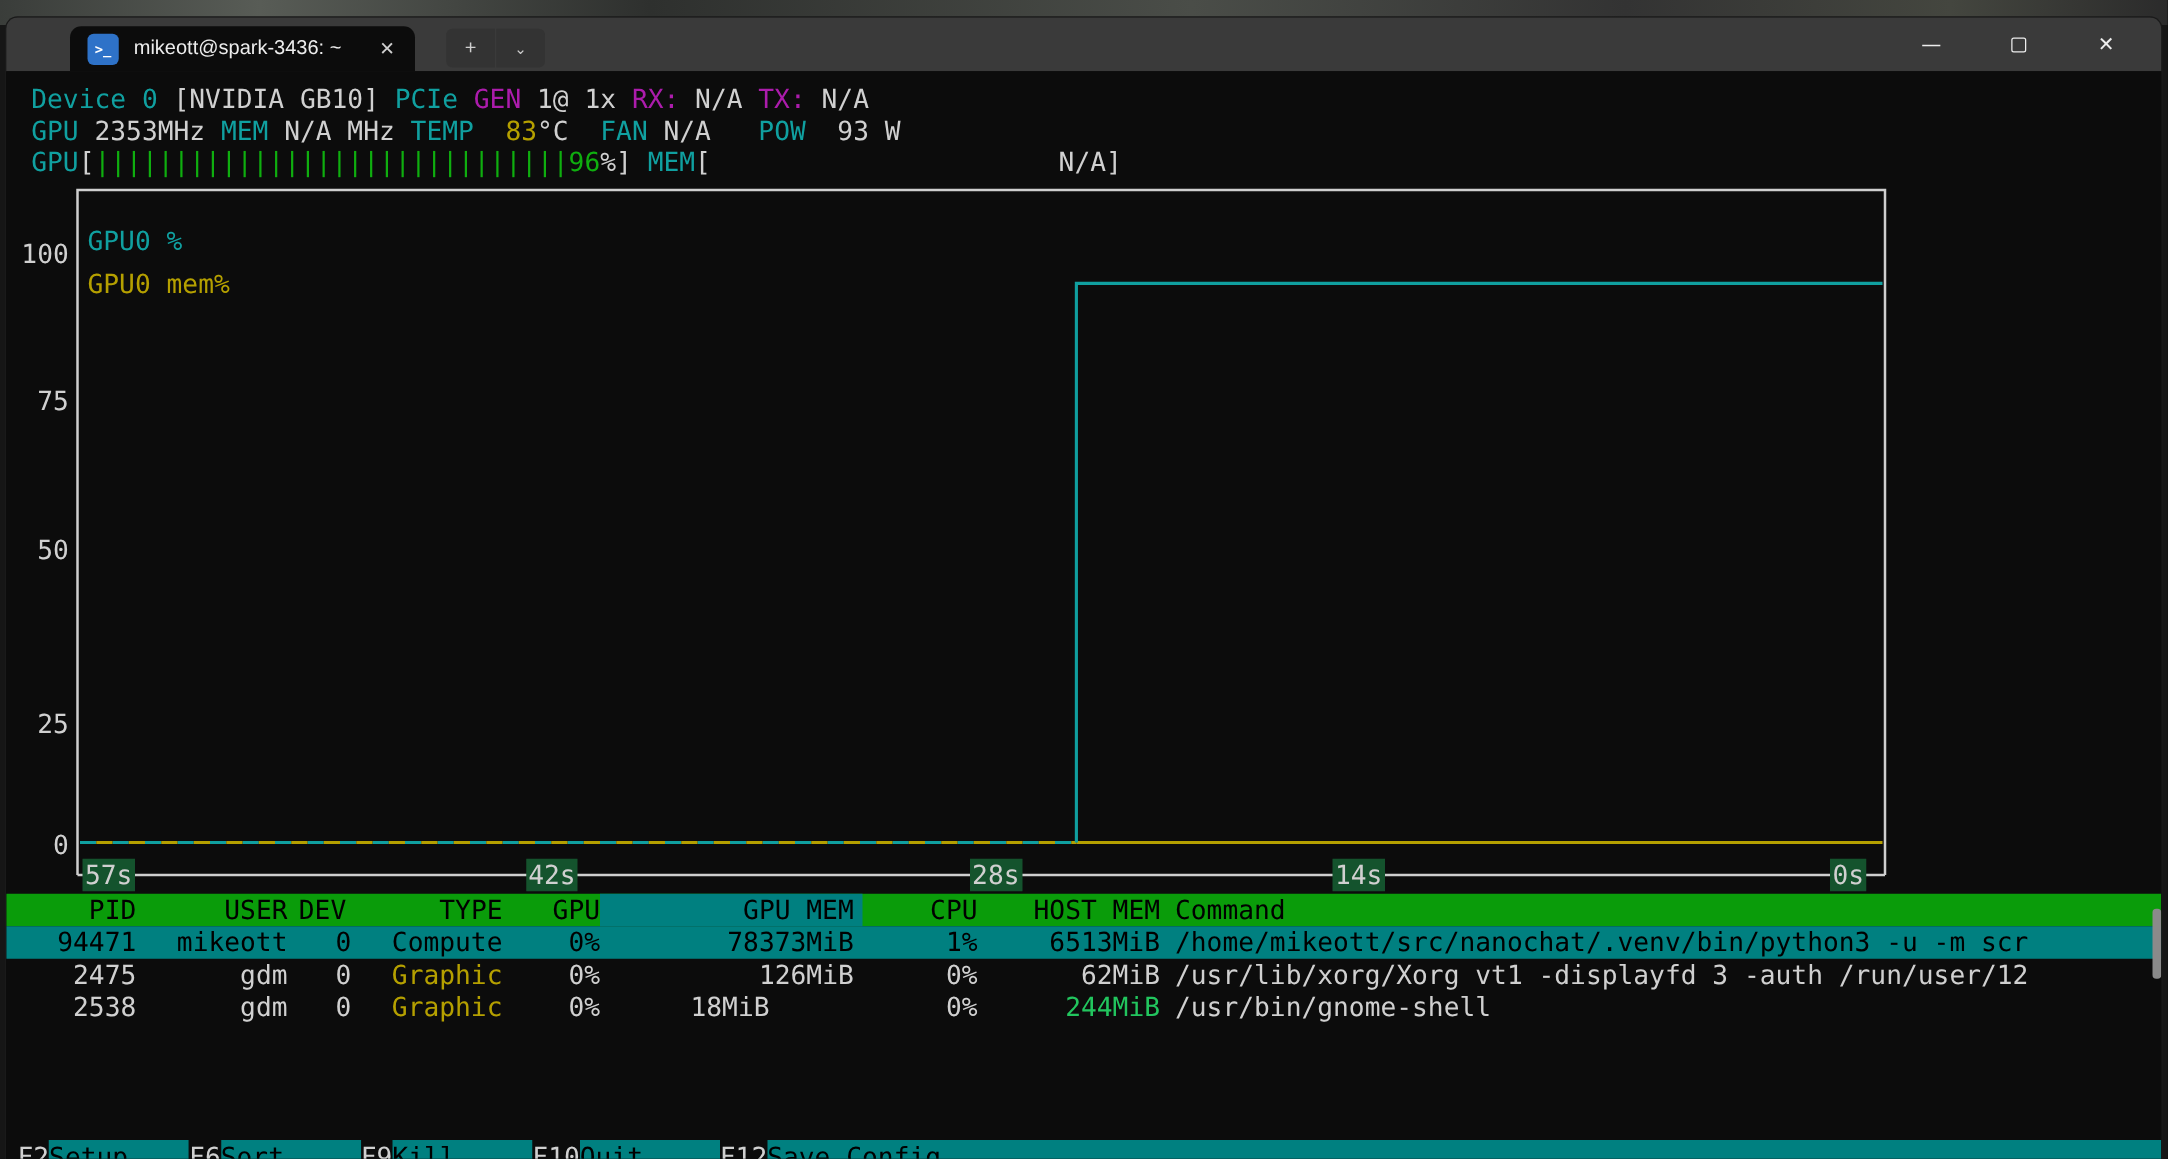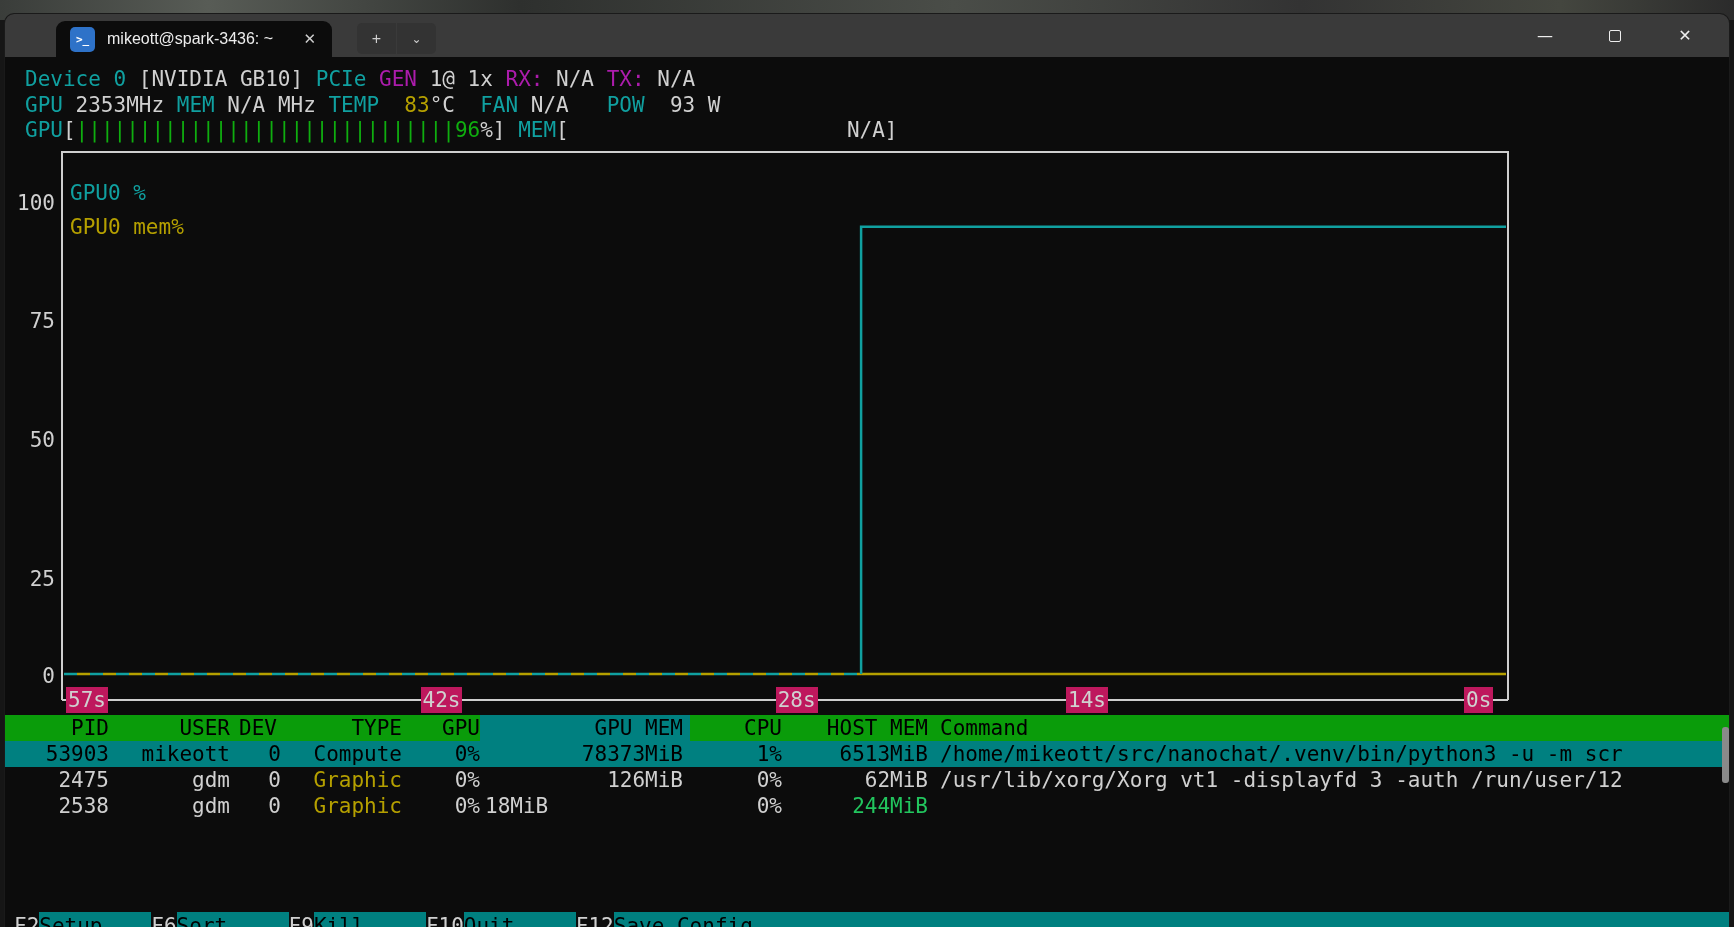--- a/index.html
+++ b/index.html
@@ -25,21 +25,21 @@
   .tbtn.newtab { left:352px; border-radius:5px 0 0 5px; }
   .tbtn.dropdown { left:392px; border-radius:0 5px 5px 0; font-size:12px; }
   .winctl { position:absolute; top:0; height:43px; width:60px; display:flex; align-items:center;
     justify-content:center; color:#ededed; font-size:16px; font-family:"DejaVu Sans",sans-serif; }
   .winctl.min { left:1510px; } .winctl.max { left:1580px; } .winctl.close { left:1650px; }
   .maxbox { width:12px; height:12px; border:1.5px solid #ededed; border-radius:2px; }
   
   .term { position:absolute; left:0; top:43px; width:1724px; height:870px; background:#0c0c0c; overflow:hidden; }
   .tline { position:absolute; left:20px; height:26px; line-height:26px; font-size:21px; white-space:pre; }
   .yl { position:absolute; width:50px; text-align:right; height:26px; line-height:26px; font-size:21px; color:#d0d0d0; }
-  .xl { position:absolute; height:26px; line-height:26px; font-size:21px; color:#d0d0d0; background:#be185d; padding:0 2px; }
+  .xl { position:absolute; height:26px; line-height:26px; font-size:21px; color:#d0d0d0; background:#14532d; padding:0 2px; }
   .legend { position:absolute; left:65px; height:26px; line-height:26px; font-size:21px; white-space:pre; }
   svg.chart { position:absolute; left:0; top:0; pointer-events:none; }
   
   .trow { position:absolute; left:0; width:1724px; height:26px; font-size:21px; line-height:26px; }
   .cell { position:absolute; top:0; height:26px; white-space:pre; overflow:hidden; }
   .scrollthumb { position:absolute; right:0px; width:7px; background:#8a8a8a; border-radius:3px; }
   
   .fbar { position:absolute; left:0; width:1724px; height:28px; display:flex; font-size:21px; line-height:28px; }
   .fbar .pad0 { width:9px; background:#0c0c0c; }
   .fkey { color:#d0d0d0; background:#0c0c0c; white-space:pre; }
@@ -102,21 +102,21 @@
           <div class="cell" style="left: 110px; width: 115px; text-align: right; color: rgb(0, 0, 0);">USER</div>
           <div class="cell" style="left: 230px; width: 46px; text-align: center; color: rgb(0, 0, 0);">DEV</div>
           <div class="cell" style="left: 285px; width: 112px; text-align: right; color: rgb(0, 0, 0);">TYPE</div>
           <div class="cell" style="left: 405px; width: 70px; text-align: right; color: rgb(0, 0, 0);">GPU</div>
           <div class="cell" style="left: 480px; width: 198px; text-align: right; color: rgb(0, 0, 0);">GPU MEM</div>
           <div class="cell" style="left: 685px; width: 92px; text-align: right; color: rgb(0, 0, 0);">CPU</div>
           <div class="cell" style="left: 785px; width: 138px; text-align: right; color: rgb(0, 0, 0);">HOST MEM</div>
           <div class="cell" style="left: 935px; width: 789px; text-align: left; color: rgb(0, 0, 0);">Command</div>
         </div>
         <div class="trow" style="top: 684px; background: rgb(0, 128, 128);">
-          <div class="cell" style="left: 9px; width: 95px; text-align: right; color: rgb(0, 0, 0);">53903</div>
+          <div class="cell" style="left: 9px; width: 95px; text-align: right; color: rgb(0, 0, 0);">94471</div>
           <div class="cell" style="left: 110px; width: 115px; text-align: right; color: rgb(0, 0, 0);">mikeott</div>
           <div class="cell" style="left: 230px; width: 46px; text-align: right; color: rgb(0, 0, 0);">0</div>
           <div class="cell" style="left: 285px; width: 112px; text-align: right; color: rgb(0, 0, 0);">Compute</div>
           <div class="cell" style="left: 405px; width: 70px; text-align: right; color: rgb(0, 0, 0);">0%</div>
           <div class="cell" style="left: 480px; width: 198px; text-align: right; color: rgb(0, 0, 0);">78373MiB</div>
           <div class="cell" style="left: 685px; width: 92px; text-align: right; color: rgb(0, 0, 0);">1%</div>
           <div class="cell" style="left: 785px; width: 138px; text-align: right; color: rgb(0, 0, 0);">6513MiB</div>
           <div class="cell" style="left: 935px; width: 789px; text-align: left; color: rgb(0, 0, 0);">/home/mikeott/src/nanochat/.venv/bin/python3 -u -m scr</div>
         </div>
         <div class="trow" style="top: 710px;">
@@ -129,23 +129,24 @@
           <div class="cell" style="left: 685px; width: 92px; text-align: right; color: rgb(208, 208, 208);">0%</div>
           <div class="cell" style="left: 785px; width: 138px; text-align: right; color: rgb(208, 208, 208);">62MiB</div>
           <div class="cell" style="left: 935px; width: 789px; text-align: left; color: rgb(208, 208, 208);">/usr/lib/xorg/Xorg vt1 -displayfd 3 -auth /run/user/12</div>
         </div>
         <div class="trow" style="top: 736px;">
           <div class="cell" style="left: 9px; width: 95px; text-align: right; color: rgb(208, 208, 208);">2538</div>
           <div class="cell" style="left: 110px; width: 115px; text-align: right; color: rgb(208, 208, 208);">gdm</div>
           <div class="cell" style="left: 230px; width: 46px; text-align: right; color: rgb(208, 208, 208);">0</div>
           <div class="cell" style="left: 285px; width: 112px; text-align: right; color: rgb(181, 160, 0);">Graphic</div>
           <div class="cell" style="left: 405px; width: 70px; text-align: right; color: rgb(208, 208, 208);">0%</div>
-          <div class="cell" style="left: 480px; width: 198px; text-align: left; color: rgb(208, 208, 208);">18MiB</div>
+          <div class="cell" style="left: 480px; width: 198px; text-align: center; color: rgb(208, 208, 208);">18MiB</div>
           <div class="cell" style="left: 685px; width: 92px; text-align: right; color: rgb(208, 208, 208);">0%</div>
           <div class="cell" style="left: 785px; width: 138px; text-align: right; color: #22c55e;">244MiB</div>
+          <div class="cell" style="left: 935px; width: 789px; text-align: left; color: rgb(208, 208, 208);">/usr/bin/gnome-shell</div>
         </div>
       </div>
     <div class="scrollthumb" style="top:670px; height:56px;"></div>
 
     <div class="fbar" id="fbar" style="top:855px">
         <div class="pad0"></div>
         <span class="fkey">F2</span>
         <span class="flabel" style="background: rgb(0, 128, 128);">Setup</span>
         <span class="fkey">F6</span>
         <span class="flabel" style="background: rgb(0, 128, 128);">Sort</span>

